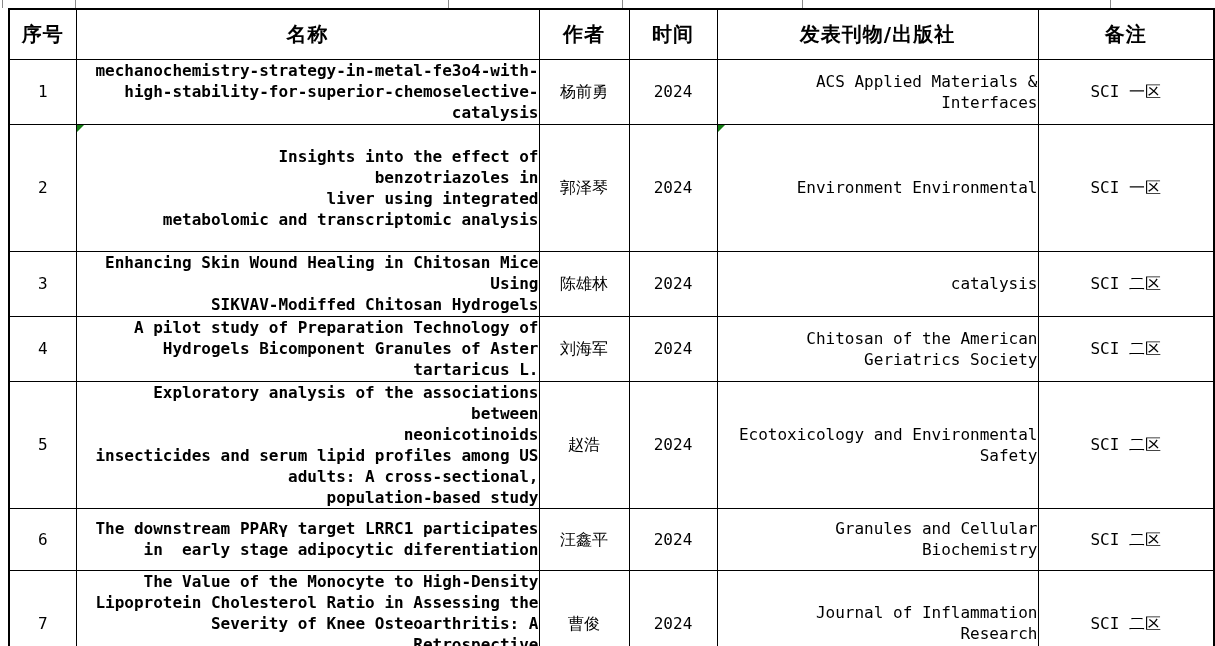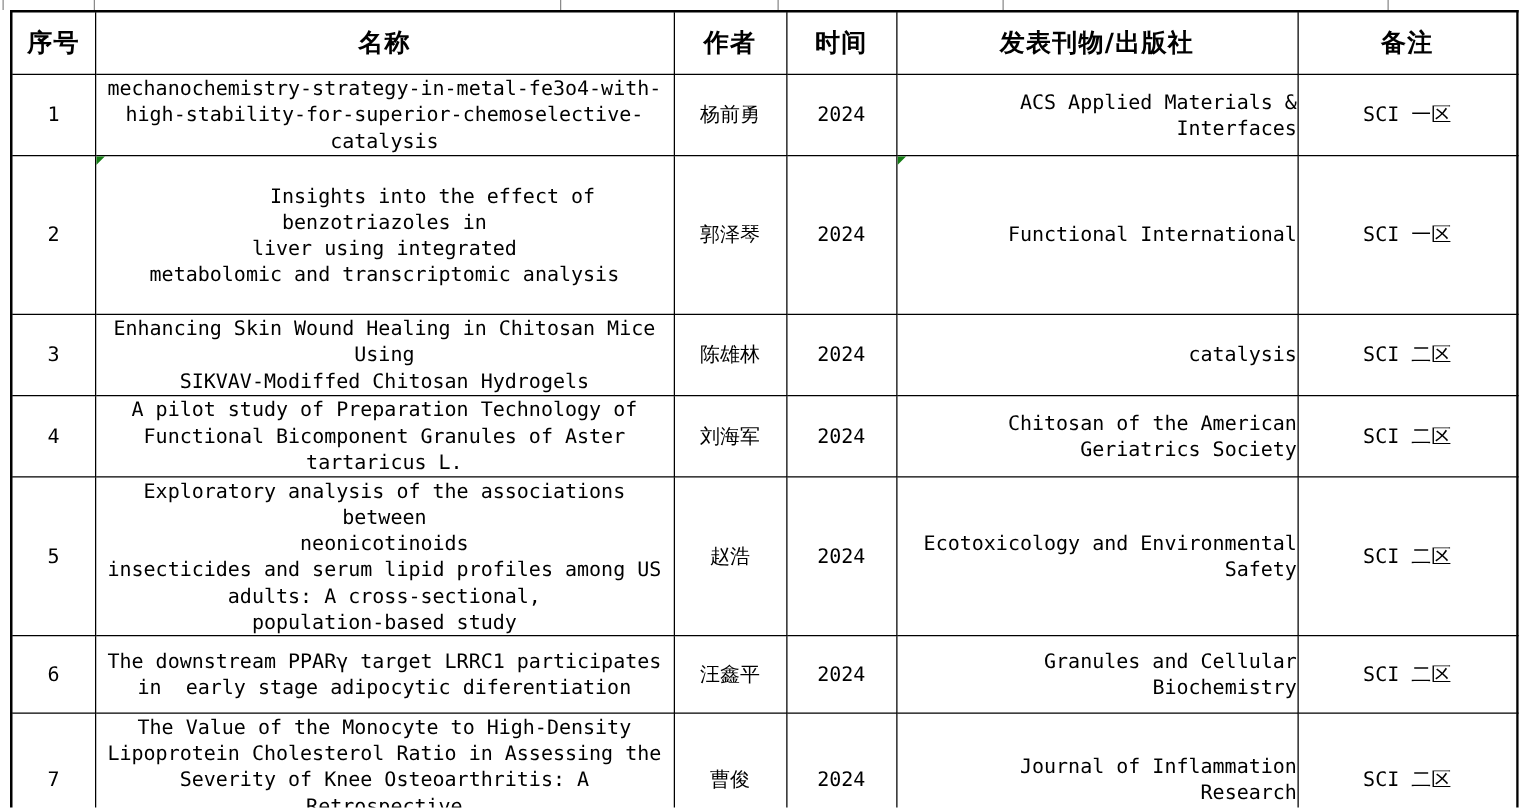--- a/index.html
+++ b/index.html
@@ -48,26 +48,27 @@
   .c-note    { width: 176px; }
 
   td.cell-center {
     text-align: center;
     font-size: 16px;
     line-height: 21px;
     white-space: pre-wrap;
   }
   td.cell-title {
     position: relative;
-    text-align: center;
+    text-align: right;
     font-size: 16px;
     line-height: 21px;
     white-space: pre-wrap;
     padding: 0 2px;
     word-break: break-word;
+    font-weight: bold;
   }
   td.cell-journal {
     position: relative;
     text-align: right;
     font-size: 16px;
     line-height: 21px;
     white-space: pre-wrap;
   }
   .flag {
     position: absolute; left: 0; top: 0;
@@ -123,40 +124,40 @@
     <tr style="height:65px">
       <td class="cell-center">2</td>
       <td class="cell-title">
         <span class="flag"></span><span>Insights into the effect of benzotriazoles in
 liver using integrated
 metabolomic and transcriptomic analysis</span>
       </td>
       <td class="cell-center">郭泽琴</td>
       <td class="cell-center">2024</td>
       <td class="cell-journal">
-        <span class="flag"></span><span>Functional International</span>
+        <span class="flag"></span><span>Environment Environmental</span>
       </td>
       <td class="cell-center">SCI 一区</td>
     </tr>
 
     <tr style="height:65px">
       <td class="cell-center">3</td>
       <td class="cell-title">Enhancing Skin Wound Healing in Chitosan Mice
 Using
 SIKVAV-Modiffed Chitosan Hydrogels</td>
       <td class="cell-center">陈雄林</td>
       <td class="cell-center">2024</td>
       <td class="cell-journal">catalysis</td>
       <td class="cell-center">SCI 二区</td>
     </tr>
 
     <tr style="height:65px">
       <td class="cell-center">4</td>
       <td class="cell-title">A pilot study of Preparation Technology of
-Functional Bicomponent Granules of Aster
+Hydrogels Bicomponent Granules of Aster
 tartaricus L.</td>
       <td class="cell-center">刘海军</td>
       <td class="cell-center">2024</td>
       <td class="cell-journal">Chitosan of the American
 Geriatrics Society</td>
       <td class="cell-center">SCI 二区</td>
     </tr>
 
     <tr style="height:110px">
       <td class="cell-center">5</td>

